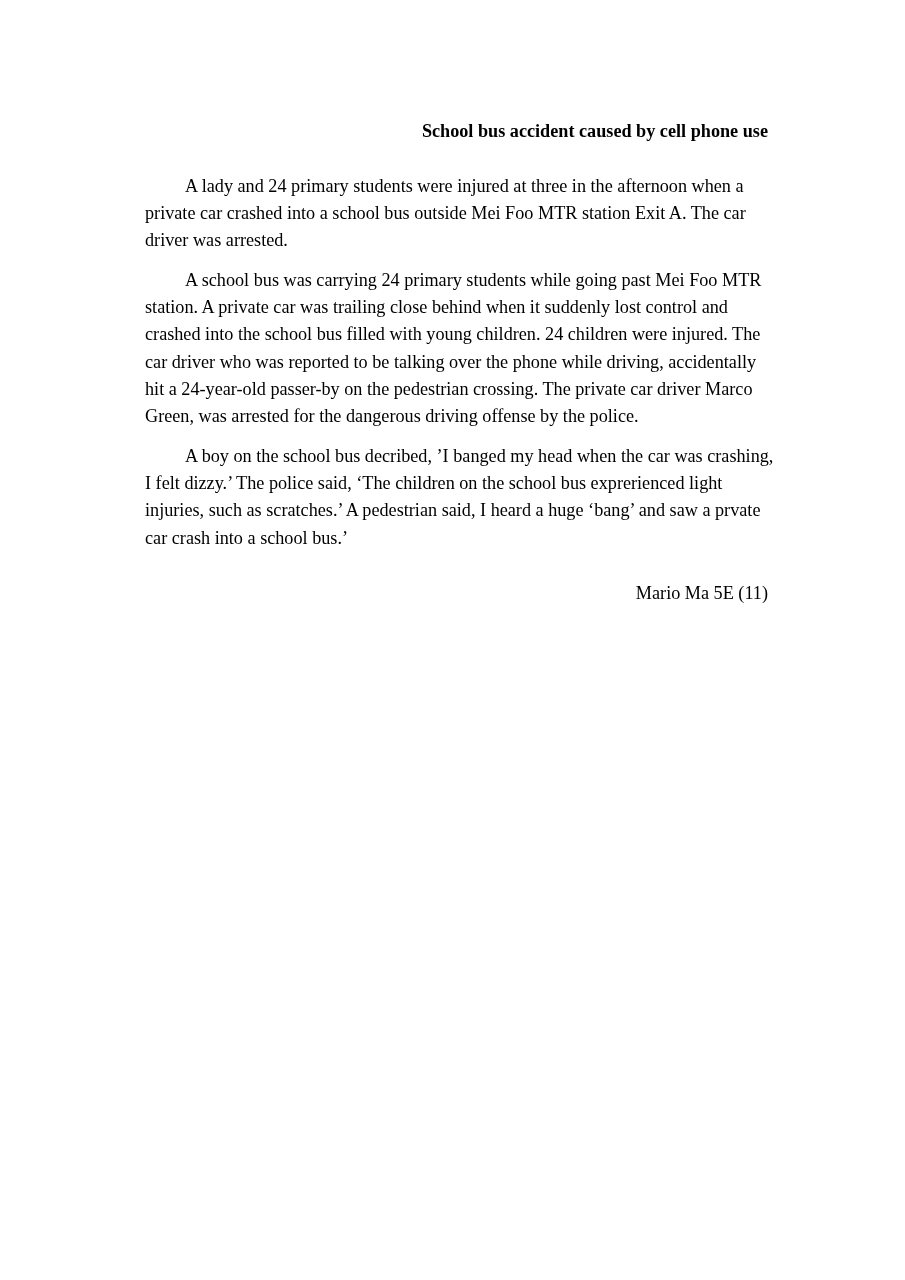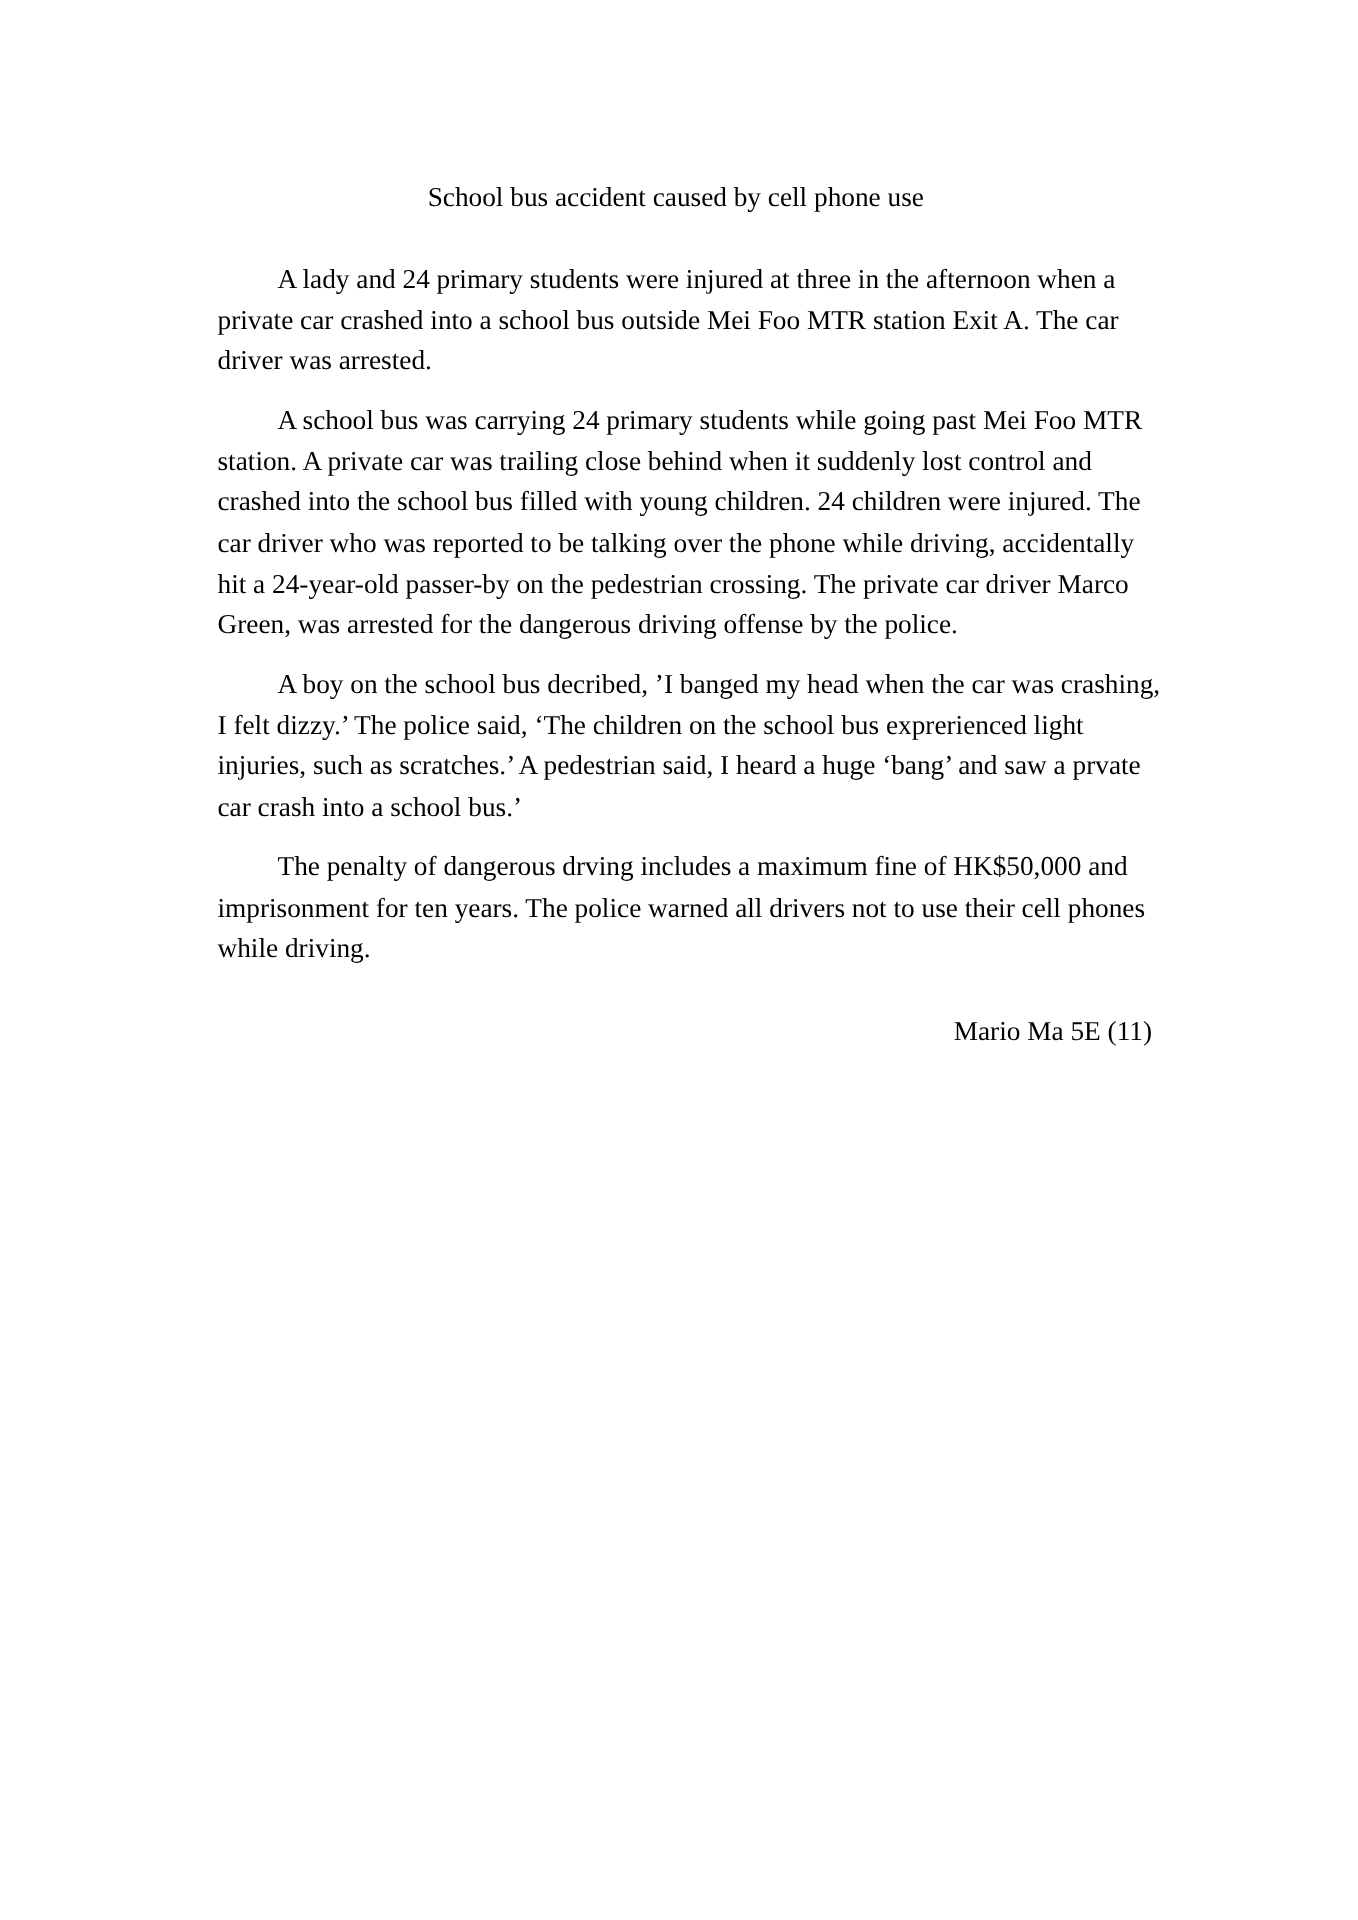--- a/index.html
+++ b/index.html
@@ -18,23 +18,24 @@
     line-height: 27.35px;
     overflow: hidden;
   }
   .page {
     width: 905px;
     height: 1280px;
     padding: 118px 137px 0 133px;
     background: var(--page-color);
   }
   .doc-title {
-    text-align: center;
+    text-align: right;
     margin: 0 0 27.35px 0;
     white-space: pre;
+    font-weight: bold;
   }
   .doc-body { margin: 0; }
   .para {
     white-space: pre;        
     text-indent: 40px;       
     margin: 12px;
   }
   .signature {
     text-align: right;
     margin: 27.35px 0 0 0;
@@ -55,19 +56,16 @@
       <div class="para">A school bus was carrying 24 primary students while going past Mei Foo MTR
 station. A private car was trailing close behind when it suddenly lost control and
 crashed into the school bus filled with young children. 24 children were injured. The
 car driver who was reported to be talking over the phone while driving, accidentally
 hit a 24-year-old passer-by on the pedestrian crossing. The private car driver Marco
 Green, was arrested for the dangerous driving offense by the police.</div>
       <div class="para">A boy on the school bus decribed, ’I banged my head when the car was crashing,
 I felt dizzy.’ The police said, ‘The children on the school bus exprerienced light
 injuries, such as scratches.’ A pedestrian said, I heard a huge ‘bang’ and saw a prvate
 car crash into a school bus.’</div>
-      <div class="para">The penalty of dangerous drving includes a maximum fine of HK$50,000 and
-imprisonment for ten years. The police warned all drivers not to use their cell phones
-while driving.</div>
     </div>
 
   <div class="signature">Mario Ma 5E (11)</div>
 </div>
 
 </body></html>

